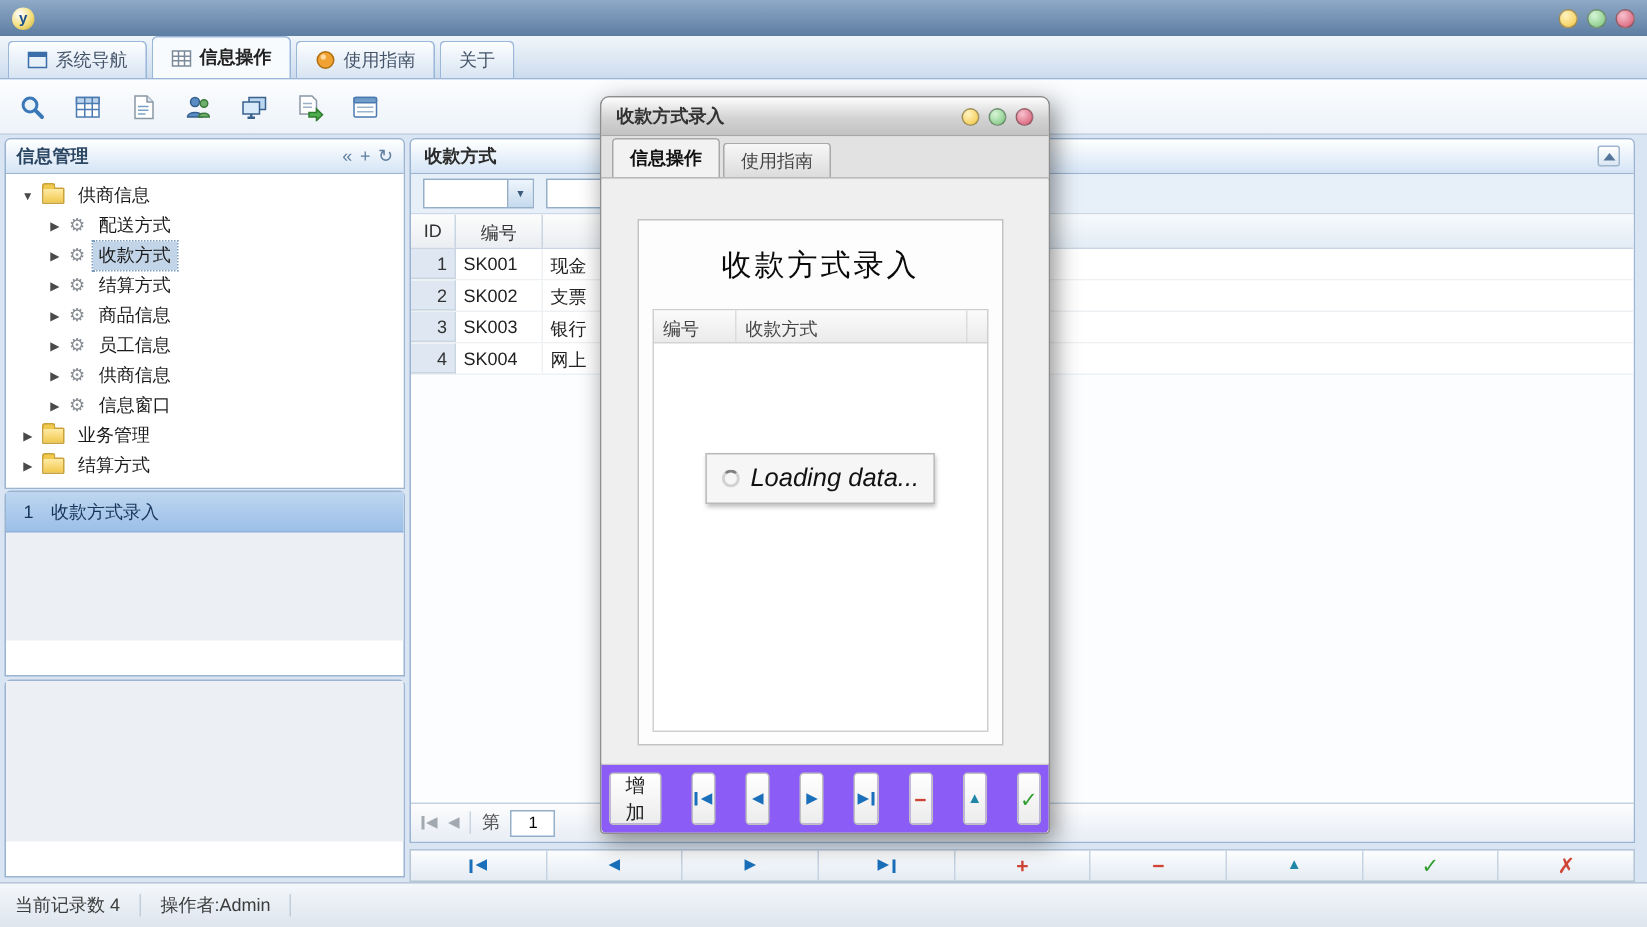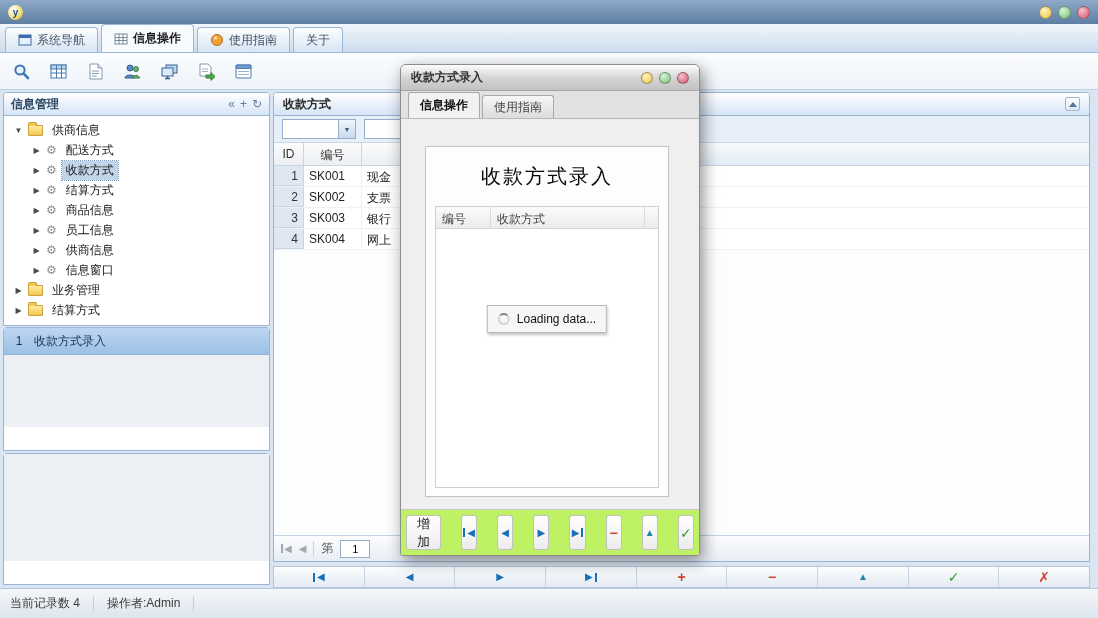--- a/index.html
+++ b/index.html
@@ -105,23 +105,23 @@
   .dlg-tab.active{background:#f2f2f2;height:26px;font-weight:bold;color:#111;}
   .dlg-body{position:absolute;top:55px;left:0;right:0;bottom:46px;background:#efefef;padding:26px 30px 12px 24px;}
   .dlg-panel{height:100%;background:#fdfdfd;border:1px solid #c2c2c2;display:flex;flex-direction:column;padding:8px 9px;}
   .dlg-heading{font-size:20px;color:#0a0a0a;text-align:center;margin:8px 0 16px;letter-spacing:2px;}
   .dlg-grid{flex:1;border:1px solid #cfcfcf;background:#fff;position:relative;display:flex;flex-direction:column;}
   .dlg-grid-hd{display:flex;height:22px;background:linear-gradient(#fbfbfb,#ebebeb);border-bottom:1px solid #d4d4d4;color:#444;}
   .dgh{padding:4px 6px;border-right:1px solid #dcdcdc;}
   .dgh-code{width:55px;}
   .dgh-method{flex:1;}
   .dgh-extra{width:13px;border-right:none;}
-  .loading-box{position:absolute;left:50%;top:40%;transform:translate(-50%,-50%);background:#f6f6f6;border:1px solid #b9b9b9;box-shadow:1px 2px 3px rgba(0,0,0,.25);padding:6px 10px;display:flex;gap:7px;align-items:center;font-size:12px;color:#111;white-space:nowrap;}
+  .loading-box{position:absolute;left:50%;top:40%;transform:translate(-50%,-50%);background:#f6f6f6;border:1px solid #b9b9b9;box-shadow:1px 2px 3px rgba(0,0,0,.25);padding:6px 10px;display:flex;gap:7px;align-items:center;font-size:17px;color:#111;white-space:nowrap;font-style:italic;}
   .spinner{width:12px;height:12px;border:2px solid #d2d2d2;border-top-color:#808080;border-radius:50%;flex:0 0 auto;}
-  .dlg-toolbar{position:absolute;left:0;right:0;bottom:0;height:46px;background:#bef264;border-top:1px solid #cacaca;border-radius:0 0 3px 3px;display:flex;align-items:center;padding:0 5px;gap:20px;}
+  .dlg-toolbar{position:absolute;left:0;right:0;bottom:0;height:46px;background:#8b5cf6;border-top:1px solid #cacaca;border-radius:0 0 3px 3px;display:flex;align-items:center;padding:0 5px;gap:20px;}
   .dlg-btn{height:35px;background:linear-gradient(#ffffff,#ececec);border:1px solid #c0c0c0;border-radius:3px;display:flex;align-items:center;justify-content:center;gap:2px;cursor:pointer;color:#222;}
   .dlg-btn.txt{padding:0 10px;font-size:13px;}
   .dlg-btn.ibtn{width:31px;}
 </style>
 </head>
 <body>
 
 <div class="app">
 
   <div class="titlebar">

